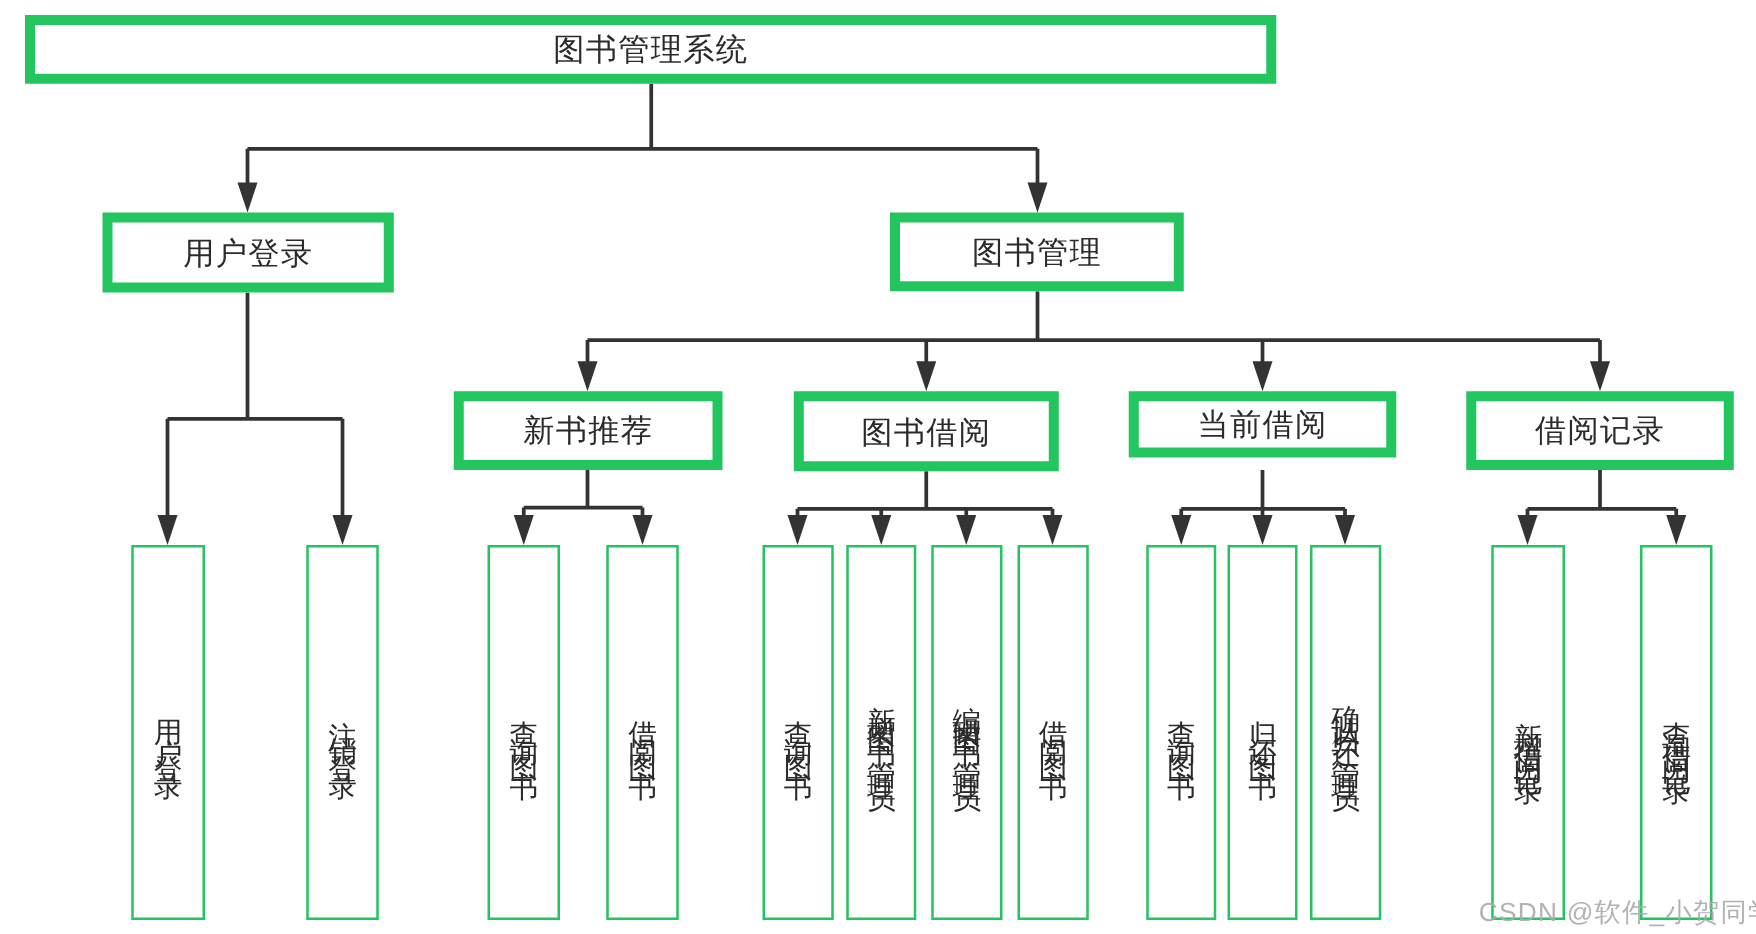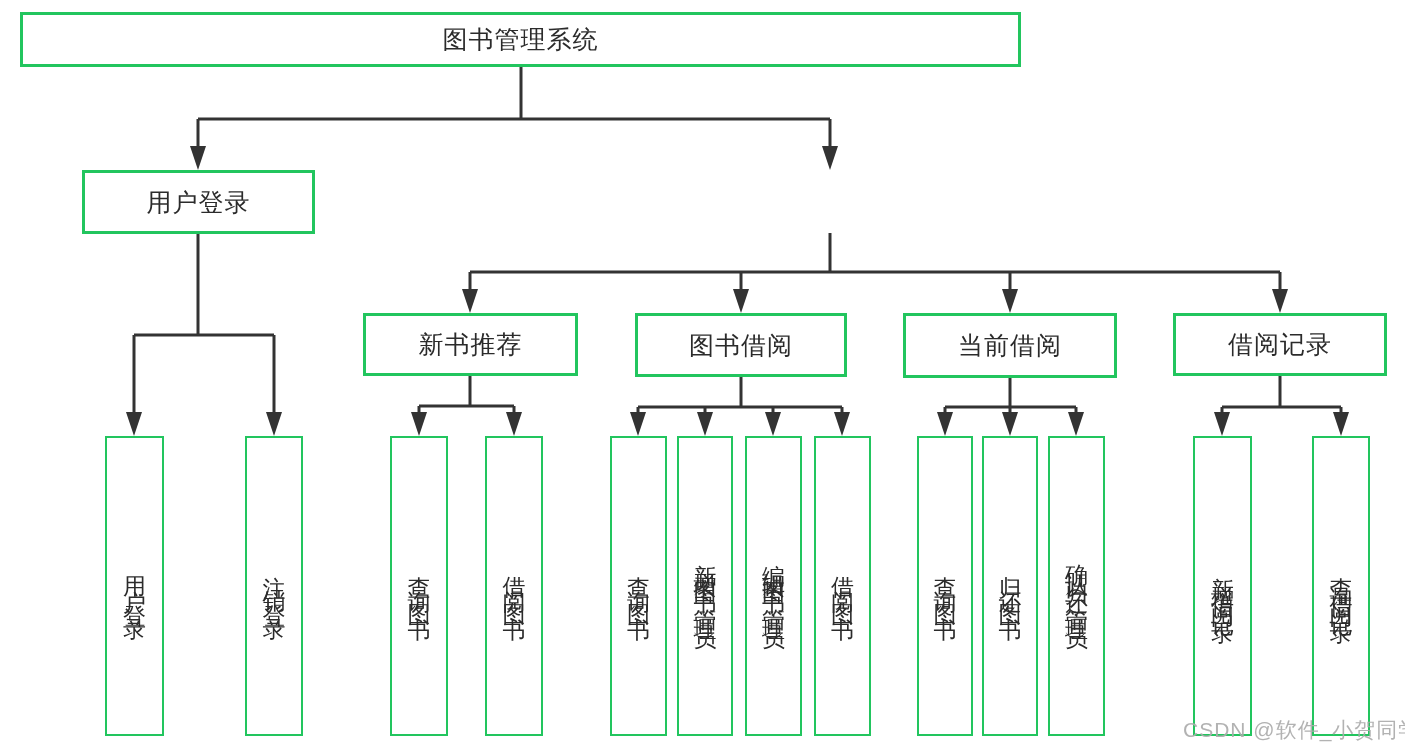--- a/index.html
+++ b/index.html
@@ -7,21 +7,21 @@
     position:relative;
     width:1405px;height:747px;
     background:#ffffff;
     overflow:hidden;
     font-family:"Liberation Sans","DejaVu Sans",sans-serif;
   }
   #wires{position:absolute;left:0;top:0;z-index:0;}
   .box{
     position:absolute;
     background:#ffffff;
-    border:3px solid #22c55e;
+    border:8px solid #22c55e;
     display:flex;align-items:center;justify-content:center;
     box-sizing:border-box;
     z-index:1;
     color:#2b2b2b;
   }
   .box .lbl{white-space:nowrap;}
   .root .lbl,.l2 .lbl,.l3 .lbl{
     font-size:25px;letter-spacing:1px;
   }
   .leaf{border-width:2.5px;}
@@ -115,28 +115,31 @@
     </g>
   </svg>
 
   <div class="box root" style="left:20px;top:12px;width:1001px;height:55px">
     <span class="lbl">图书管理系统</span>
   </div>
 
   <div class="box l2" style="left:82px;top:170px;width:233px;height:64px">
     <span class="lbl">用户登录</span>
   </div>
+  <div class="box l2" style="left:712px;top:170px;width:235px;height:63px">
+    <span class="lbl">图书管理</span>
+  </div>
 
   <div class="box l3" style="left:635px;top:313px;width:212px;height:64px">
     <span class="lbl">图书借阅</span>
   </div>
   <div class="box l3" style="left:363px;top:313px;width:215px;height:63px">
     <span class="lbl">新书推荐</span>
   </div>
-  <div class="box l3" style="left:903px;top:313px;width:214px;height:65px">
+  <div class="box l3" style="left:903px;top:313px;width:214px;height:53px">
     <span class="lbl">当前借阅</span>
   </div>
   <div class="box l3" style="left:1173px;top:313px;width:214px;height:63px">
     <span class="lbl">借阅记录</span>
   </div>
 
   <div class="box leaf" style="left:105px;top:436px;width:59px;height:300px">
     <span class="lbl short">用户登录</span>
   </div>
   <div class="box leaf" style="left:245px;top:436px;width:58px;height:300px">

